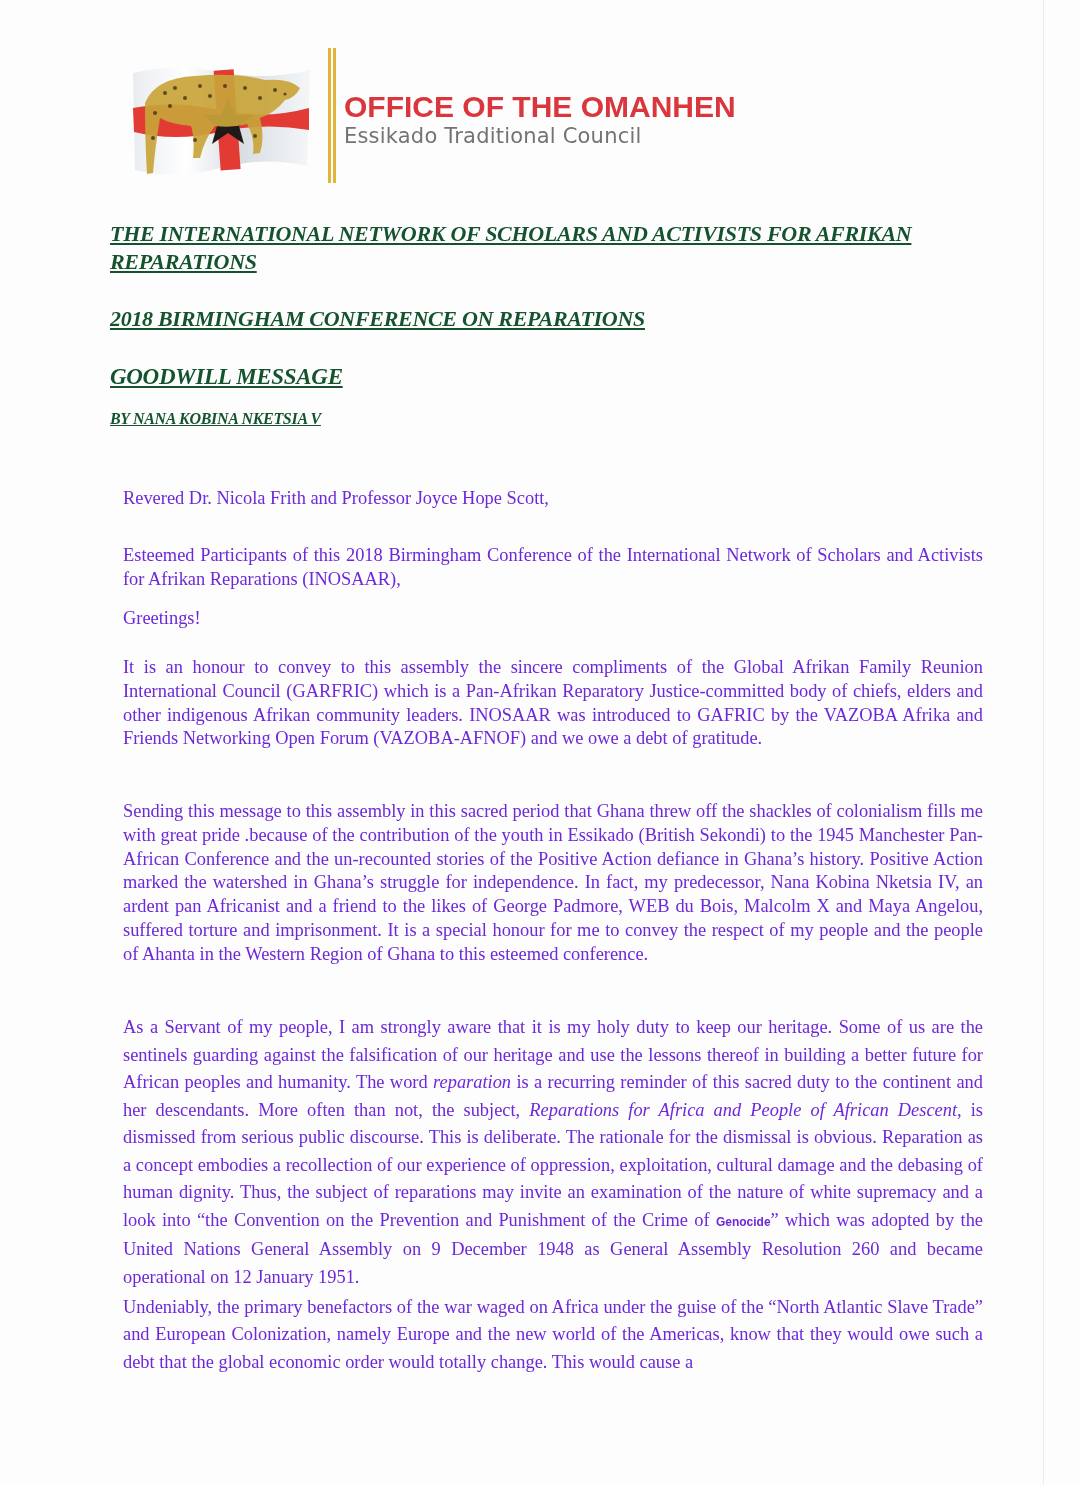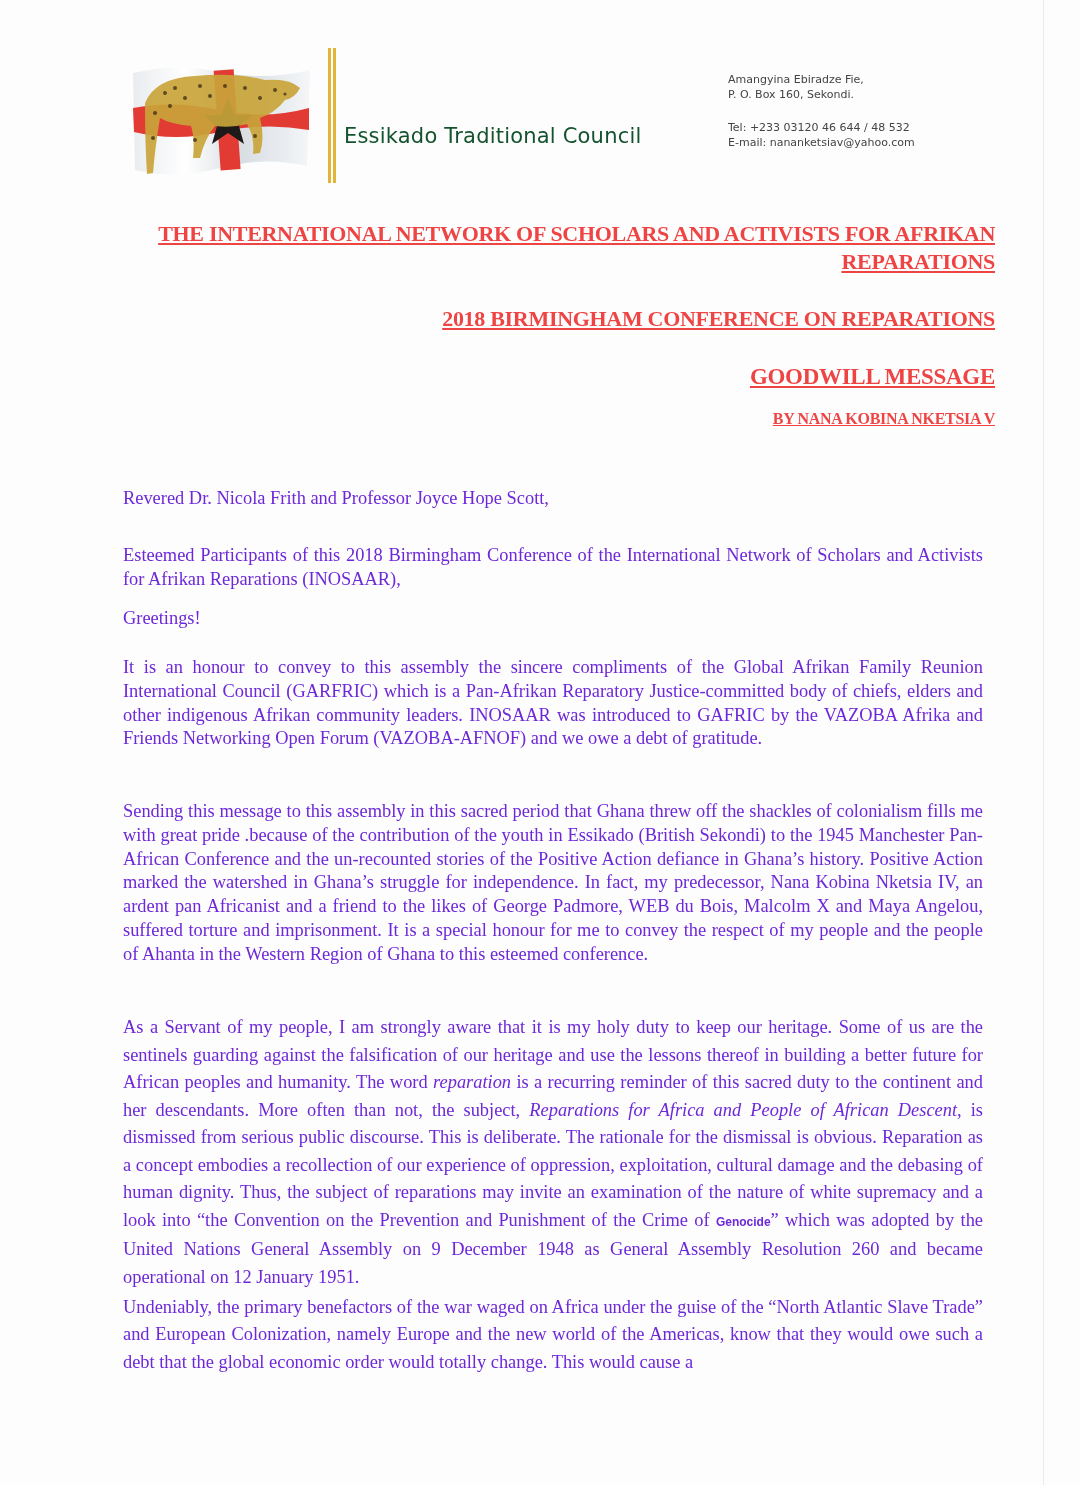--- a/index.html
+++ b/index.html
@@ -22,35 +22,35 @@
       border-left: 3px solid #e2b43a; border-right: 3px solid #e2b43a; box-sizing: border-box;
     }
     .org-name {
       position: absolute; left: 219px; top: 42px;
       font-family: "Liberation Sans", sans-serif; font-weight: bold;
       font-size: 30px; color: #d9363e; letter-spacing: 0px; white-space: nowrap;
     }
     .org-sub {
       position: absolute; left: 219px; top: 76px;
       font-family: "DejaVu Sans", sans-serif;
-      font-size: 21px; color: #14532d; white-space: nowrap; letter-spacing: 0.2px;
+      font-size: 21px; color: #737373; white-space: nowrap; letter-spacing: 0.2px;
     }
     .contact {
       position: absolute; left: 603px; top: 24px;
       font-family: "DejaVu Sans", sans-serif; font-size: 11px; color: #444;
       line-height: 15px; white-space: nowrap;
     }
     .contact .gap { height: 18px; }
 
     
     .heading {
-      position: absolute; left: 110px; width: 885px; text-align: right;
+      position: absolute; left: 110px; width: 885px; text-align: left;
       font-family: "Liberation Serif", serif; font-weight: bold; text-decoration: underline;
-      color: #ef4444; font-size: 22px; line-height: 28px;
-      text-transform: uppercase; letter-spacing: -0.3px;
+      color: #14532d; font-size: 22px; line-height: 28px;
+      text-transform: uppercase; letter-spacing: -0.3px; font-style: italic;
     }
     .h-main { top: 205px; }
     .h-conf { top: 287px; }
     .h-goodwill { top: 340px; font-size: 23px; }
     .h-author { top: 389px; font-size: 16px; }
 
     
     .body-text {
       position: absolute; left: 123px; width: 860px;
       font-family: "Liberation Serif", serif; font-size: 18.4px; line-height: 23.8px;
@@ -99,28 +99,22 @@
         <circle cx="30" cy="55" r="2"></circle>
       <circle cx="28" cy="80" r="2"></circle>
         <circle cx="70" cy="82" r="2"></circle>
         <circle cx="130" cy="78" r="2"></circle>
       <circle cx="45" cy="48" r="2"></circle>
         <circle cx="100" cy="28" r="2"></circle>
         <circle cx="160" cy="36" r="1.6"></circle>
     </g>
   </svg>
   <div class="divider"></div>
+  <div class="org-name">OFFICE OF THE OMANHEN</div>
   <div class="org-sub">Essikado Traditional Council</div>
-  <div class="contact">
-    <div>Amangyina Ebiradze Fie,</div>
-    <div>P. O. Box 160, Sekondi.</div>
-    <div class="gap"></div>
-    <div>Tel: +233 03120 46 644 / 48 532</div>
-    <div>E-mail: nananketsiav@yahoo.com</div>
-  </div>
 </header>
 
 <h1 class="heading h-main">THE INTERNATIONAL NETWORK OF SCHOLARS AND ACTIVISTS FOR AFRIKAN REPARATIONS</h1>
 <h2 class="heading h-conf">2018 BIRMINGHAM CONFERENCE ON REPARATIONS</h2>
 <h3 class="heading h-goodwill">GOODWILL MESSAGE</h3>
 <h3 class="heading h-author">BY NANA KOBINA NKETSIA V</h3>
 
 <p class="body-text p salutation">Revered Dr. Nicola Frith and Professor Joyce Hope Scott,</p>
 <p class="body-text p esteemed">Esteemed Participants of this 2018 Birmingham Conference of the International Network of Scholars and Activists for Afrikan Reparations (INOSAAR),</p>
 <p class="body-text p greeting">Greetings!</p>

